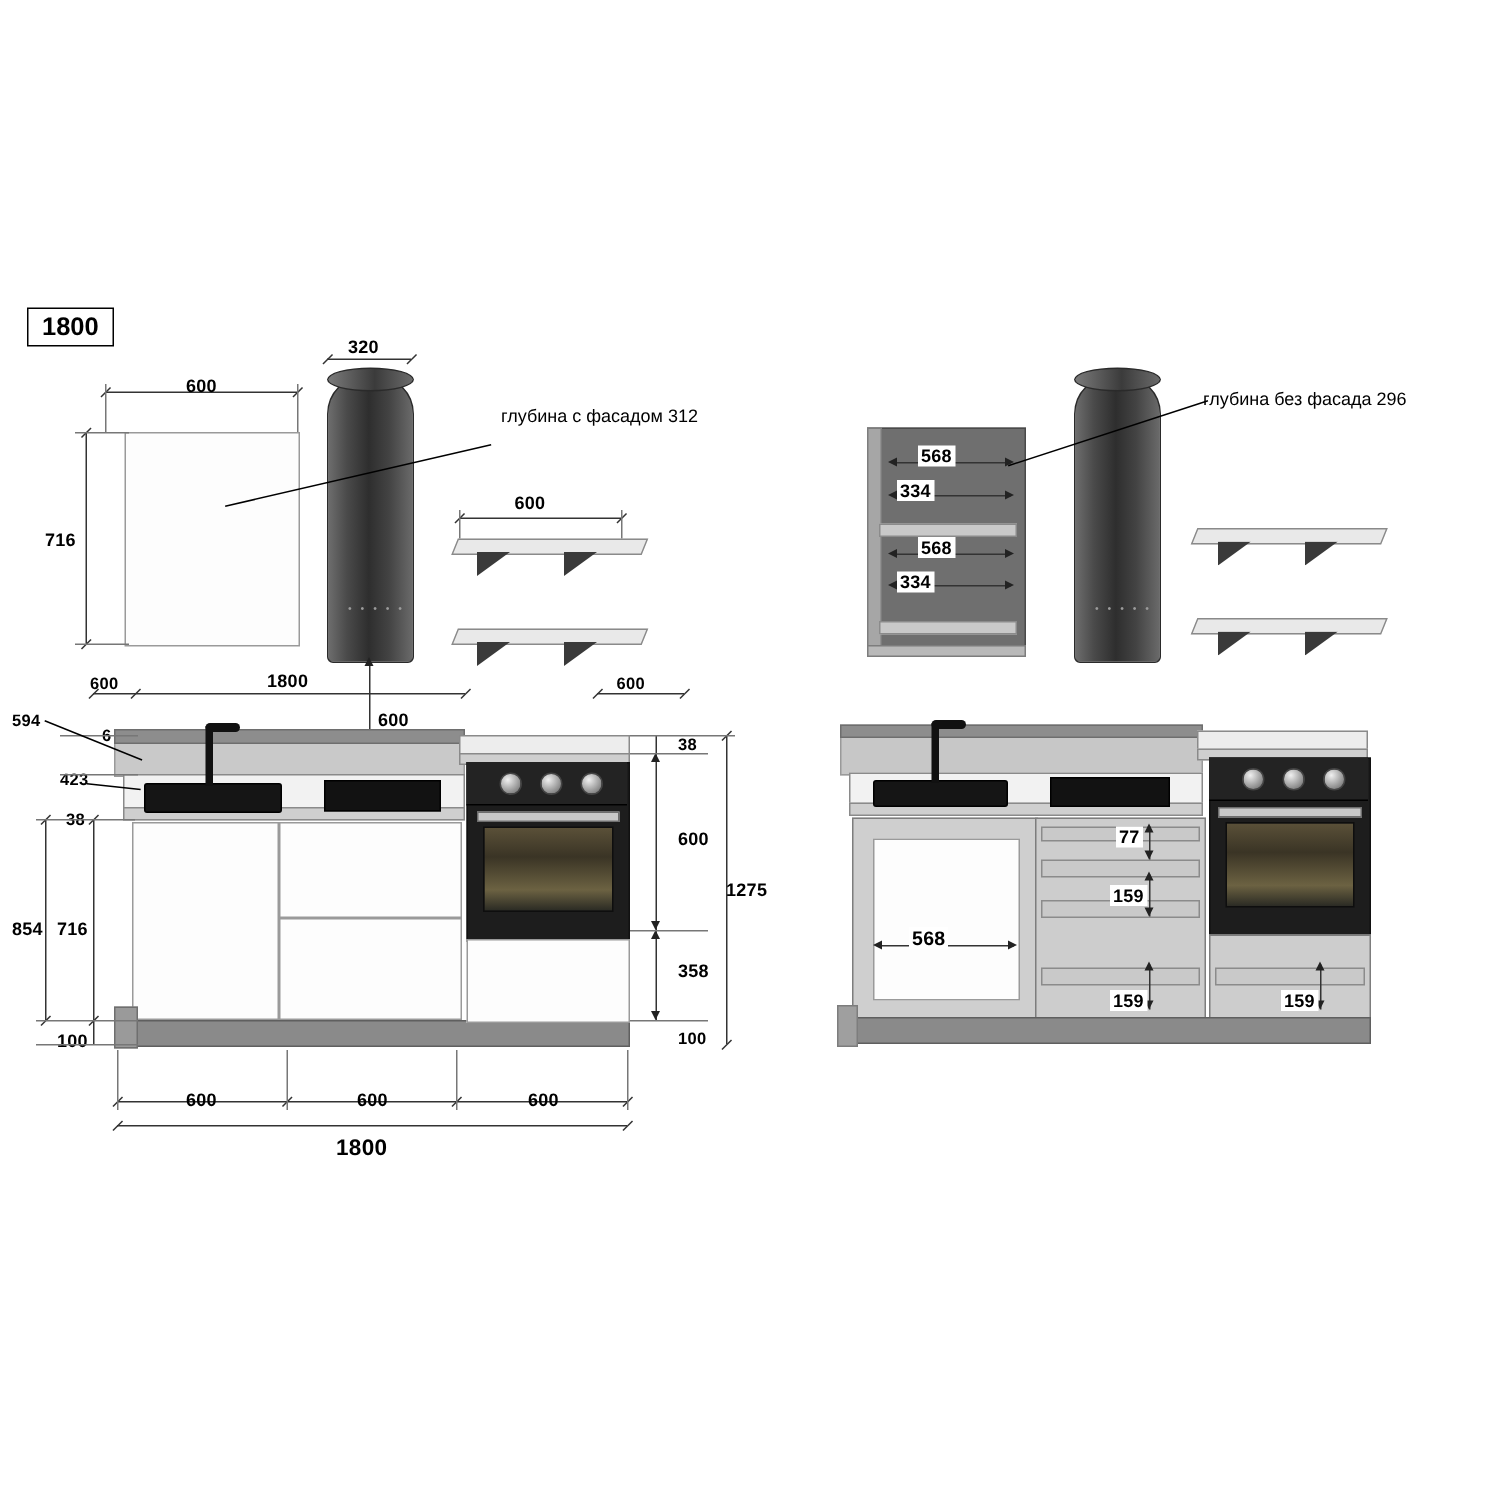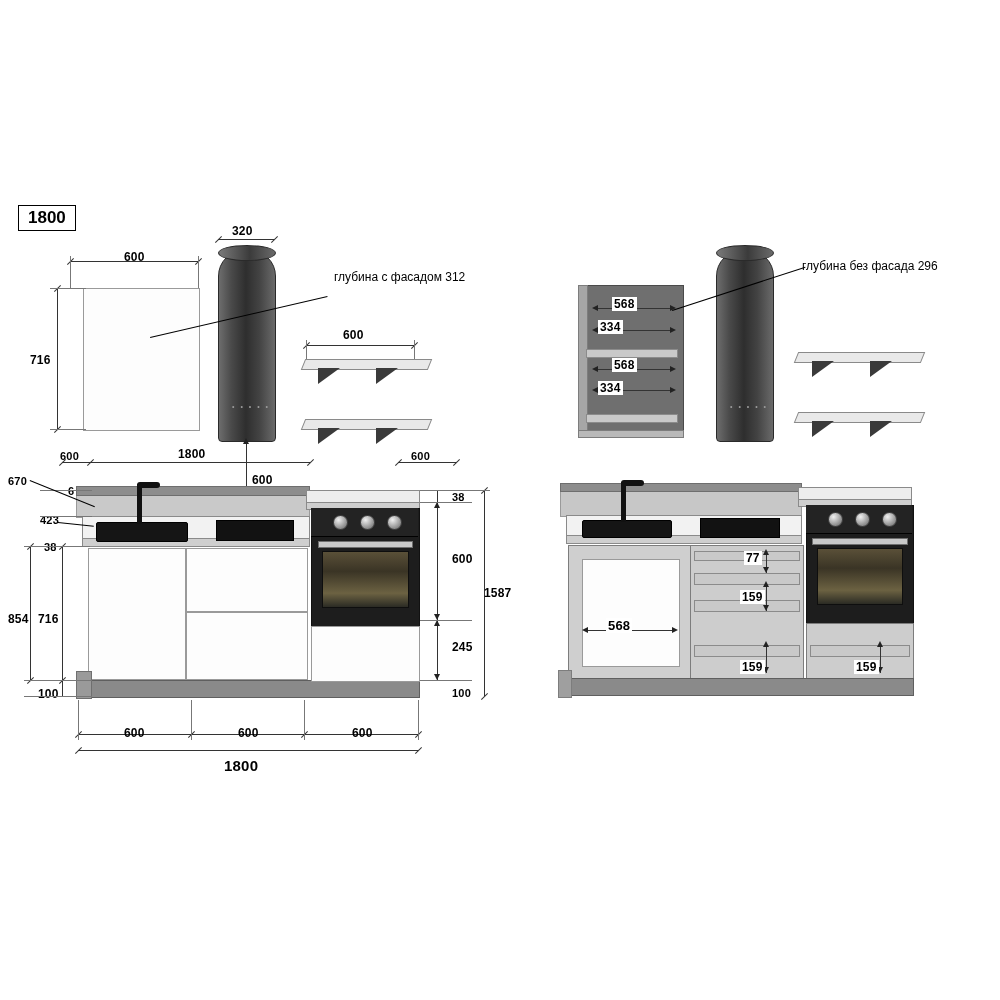--- a/index.html
+++ b/index.html
@@ -183,21 +183,21 @@
   <div class="counter-edge" style="left:306px;top:502px;width:112px;height:6px;"></div>
   <div class="oven" style="left:311px;top:508px;width:107px;height:118px;"></div>
   <div class="oven-panel" style="left:311px;top:508px;width:107px;height:28px;"></div>
   <div class="knob" style="left:333px;top:515px;"></div>
   <div class="knob" style="left:360px;top:515px;"></div>
   <div class="knob" style="left:387px;top:515px;"></div>
   <div class="oven-handle" style="left:318px;top:541px;width:93px;"></div>
   <div class="oven-glass" style="left:322px;top:551px;width:85px;height:55px;"></div>
   <div class="panel-white" style="left:311px;top:626px;width:107px;height:54px;"></div>
 
-  <div class="dim small" style="left:8px;top:475px;">670</div>
+  <div class="dim small" style="left:8px;top:475px;">594</div>
   <div class="dim small" style="left:68px;top:485px;">6</div>
   <div class="dim small" style="left:40px;top:514px;">423</div>
   <div class="dim small" style="left:44px;top:541px;">38</div>
   <div class="dim" style="left:8px;top:612px;">854</div>
   <div class="dim" style="left:38px;top:612px;">716</div>
   <div class="dim" style="left:38px;top:687px;">100</div>
 
   <div class="vline dim-l" style="left:30px;top:546px;height:134px;"></div>
   <div class="vline dim-l" style="left:62px;top:546px;height:134px;"></div>
   <div class="vline dim-l" style="left:62px;top:680px;height:16px;"></div>
@@ -216,26 +216,26 @@
 
   <div class="vline dim-l" style="left:437px;top:490px;height:12px;"></div>
   <div class="dim small" style="left:452px;top:491px;">38</div>
   <div class="vline dim-l" style="left:437px;top:502px;height:118px;"></div>
   <div class="arrow-u" style="left:434px;top:502px;"></div>
   <div class="arrow-d" style="left:434px;top:614px;"></div>
   <div class="dim" style="left:452px;top:552px;">600</div>
   <div class="vline dim-l" style="left:437px;top:620px;height:60px;"></div>
   <div class="arrow-u" style="left:434px;top:620px;"></div>
   <div class="arrow-d" style="left:434px;top:674px;"></div>
-  <div class="dim" style="left:452px;top:640px;">245</div>
+  <div class="dim" style="left:452px;top:640px;">358</div>
   <div class="dim small" style="left:452px;top:687px;">100</div>
   <div class="vline dim-l" style="left:484px;top:490px;height:206px;"></div>
   <div class="tick" style="left:480px;top:490px;"></div>
   <div class="tick" style="left:480px;top:696px;"></div>
-  <div class="dim" style="left:484px;top:586px;">1587</div>
+  <div class="dim" style="left:484px;top:586px;">1275</div>
   <div class="hline thin" style="left:420px;top:490px;width:70px;"></div>
   <div class="hline thin" style="left:420px;top:502px;width:52px;"></div>
   <div class="hline thin" style="left:420px;top:620px;width:52px;"></div>
   <div class="hline thin" style="left:420px;top:680px;width:52px;"></div>
 
   <div class="hline dim-l" style="left:78px;top:734px;width:340px;"></div>
   <div class="tick" style="left:74px;top:734px;"></div>
   <div class="tick" style="left:187px;top:734px;"></div>
   <div class="tick" style="left:300px;top:734px;"></div>
   <div class="tick" style="left:414px;top:734px;"></div>

